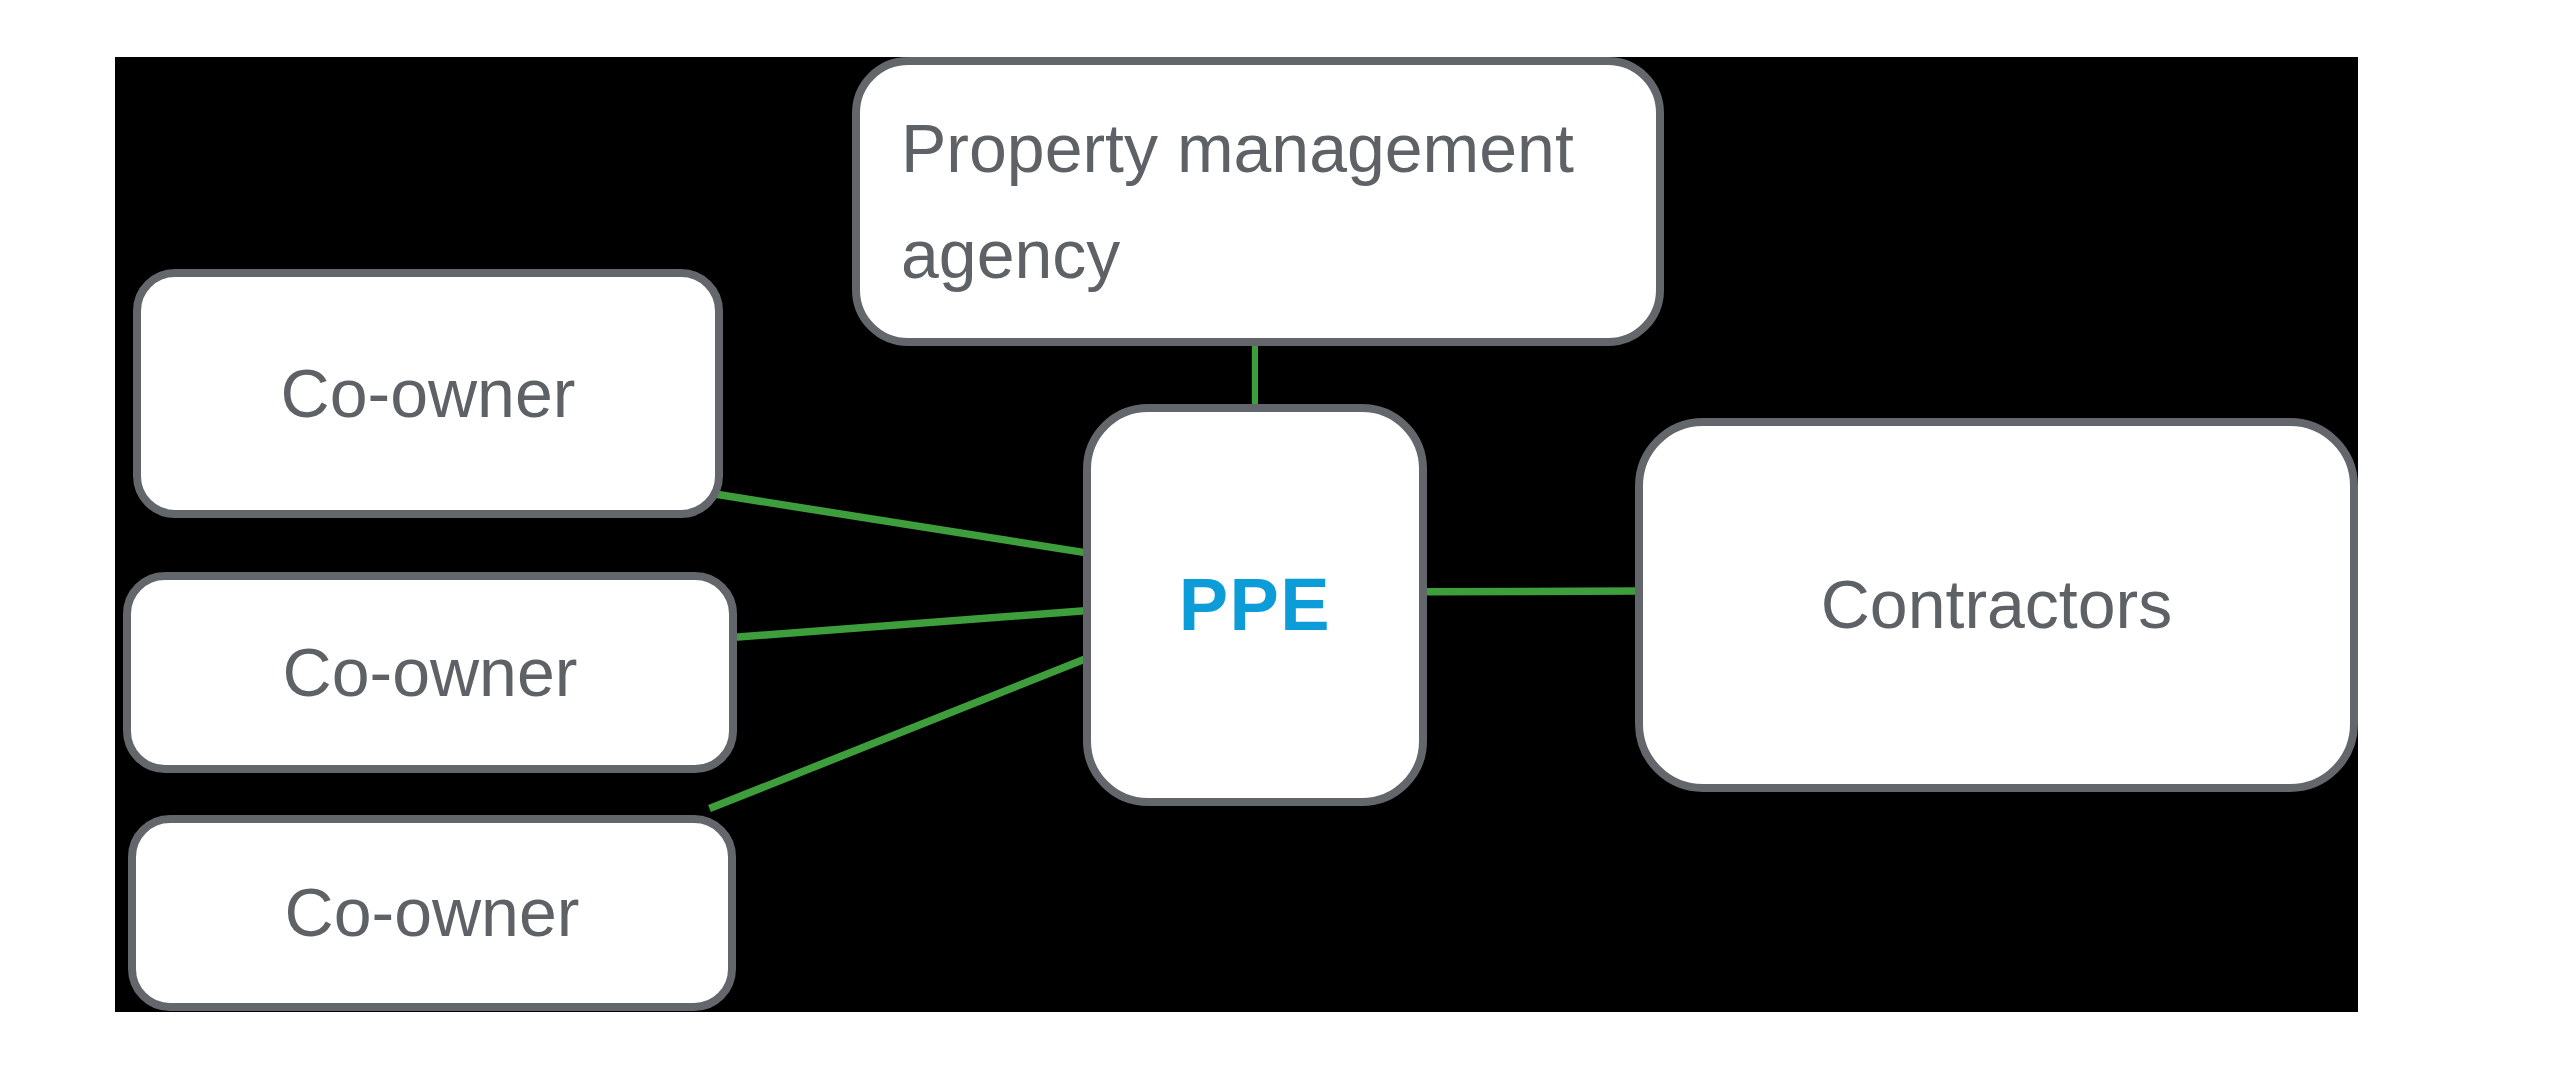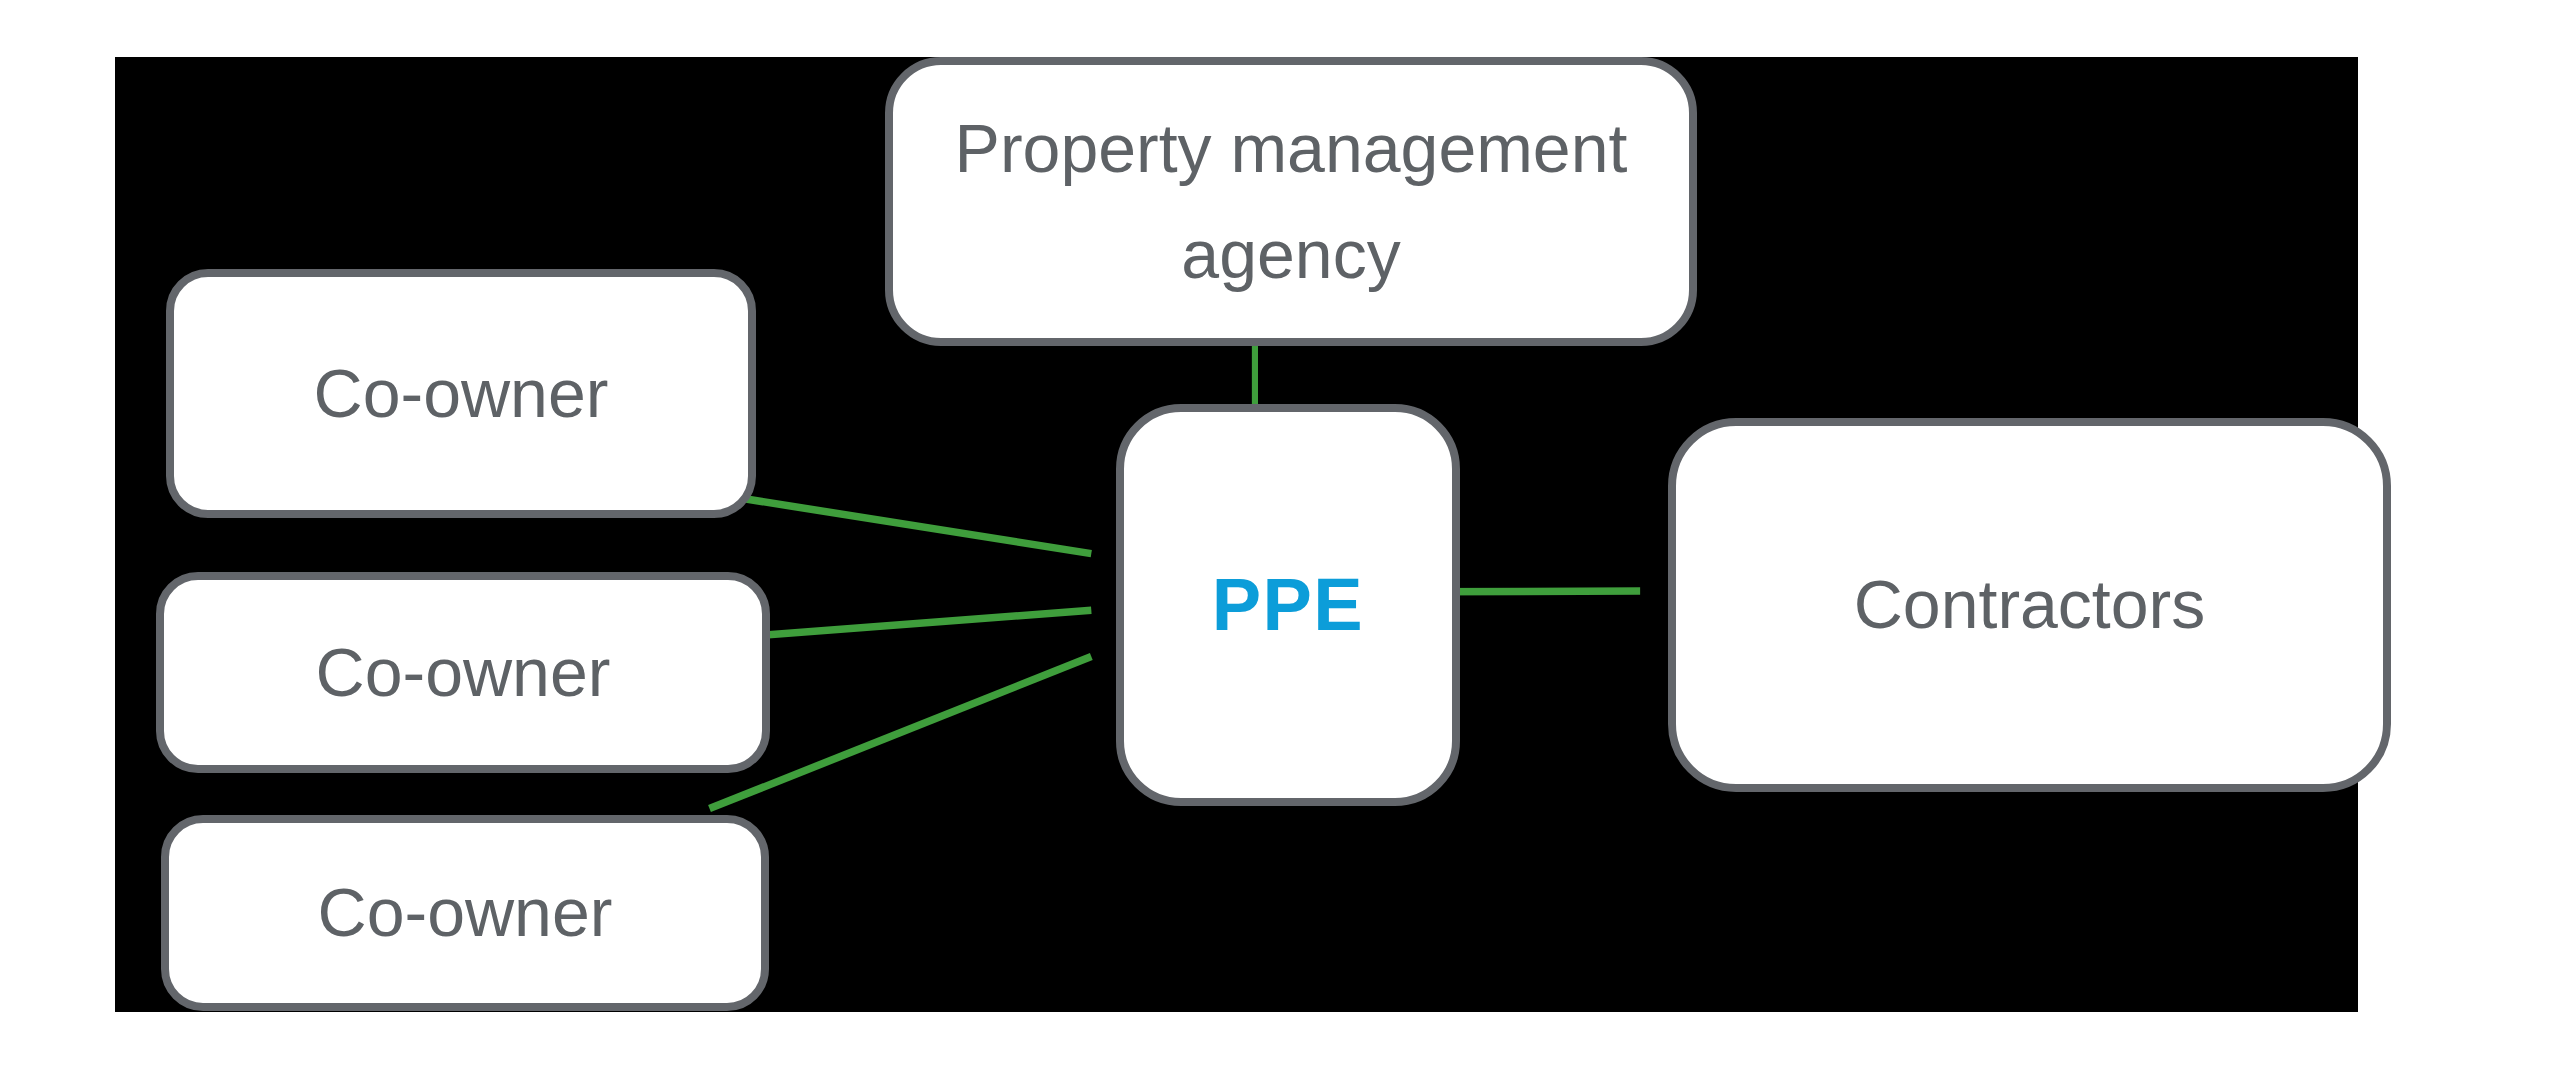--- a/index.html
+++ b/index.html
@@ -32,25 +32,24 @@
     pointer-events: none;
   }
   .node {
     position: absolute;
     box-sizing: border-box;
     background: #ffffff;
     border: 8.2px solid #63666b;
     display: flex;
     align-items: center;
     justify-content: center;
-    text-align: center;
+    text-align: left;
     color: #5e6266;
     font-size: 68px;
     line-height: 1.55;
-    margin-left: 33px;
   }
   .node .label { display: block; }
   .node-pma {
     left: 852px; top: 57px;
     width: 812px; height: 289px;
     border-radius: 56px;
     padding: 0 41px;
   }
   .node-co1 {
     left: 133px; top: 269px;

